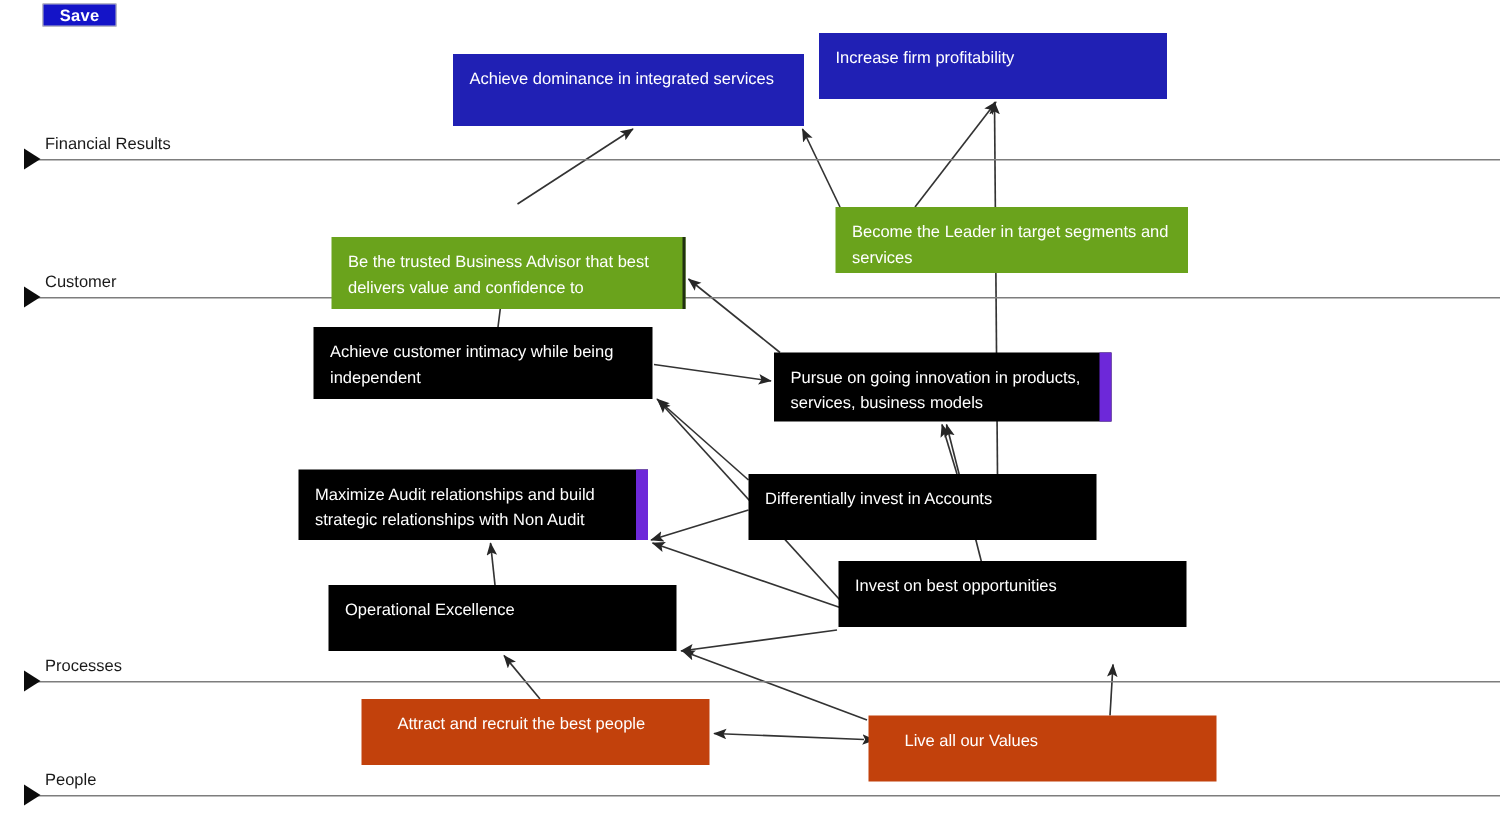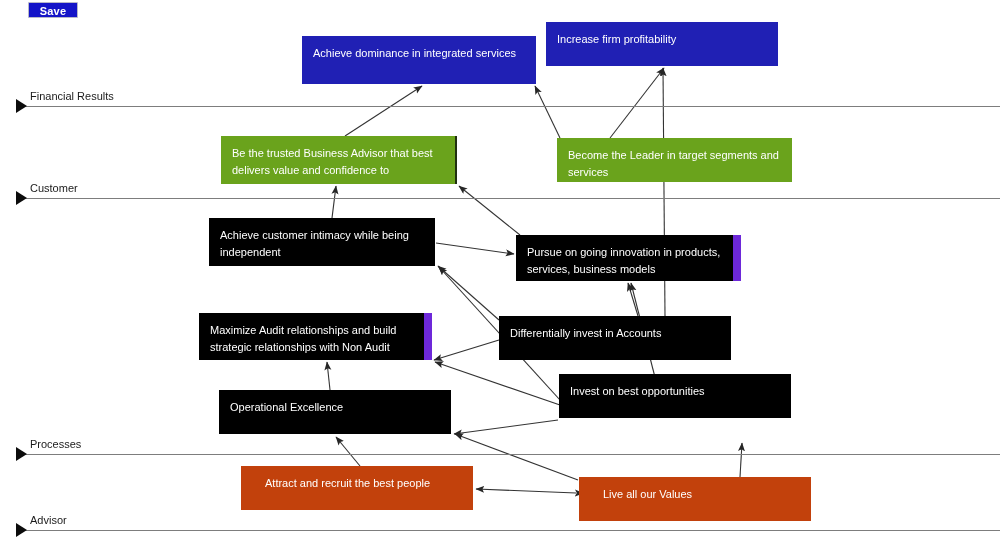--- a/index.html
+++ b/index.html
@@ -111,21 +111,21 @@
     cursor: pointer;
     overflow: hidden;
     white-space: pre-line;
   }
   .node.blue   { background: #2020b4; }
   .node.olive  { background: #6aa31c; }
   .node.green  { background: #000000; }
   .node.red    { background: #c2410c; padding-left: 24px; }
 
   
-  .node.clipped { border-right: 2px solid #203010; }
+  .node.clipped { border-right: 2px solid #203010; margin-top: 22px; }
   .node.clipped-green { border-right: 8px solid #6d28d9; }
 </style>
 </head>
 <body>
 
 <div id="app">
 
   <div id="toolbar">
     <button id="save-button">Save</button>
   </div>
@@ -174,21 +174,21 @@
           <div class="lane-label">Customer</div>
           <div class="lane-rule" style="border-top-color: rgb(125, 125, 125);"></div>
           <div class="lane-marker"></div>
         </div>
         <div class="lane" style="top: 438px;">
           <div class="lane-label">Processes</div>
           <div class="lane-rule" style="border-top-color: rgb(125, 125, 125);"></div>
           <div class="lane-marker"></div>
         </div>
         <div class="lane" style="top: 514px;">
-          <div class="lane-label">Advisor</div>
+          <div class="lane-label">People</div>
           <div class="lane-rule" style="border-top-color: rgb(125, 125, 125);"></div>
           <div class="lane-marker"></div>
         </div>
       </div>
     <div id="node-layer">
         <div class="node blue" style="left: 302px; top: 36px; width: 234px; height: 48px;">Achieve dominance in integrated services</div>
         <div class="node blue" style="left: 546px; top: 22px; width: 232px; height: 44px;">Increase firm profitability</div>
         <div class="node olive clipped" style="left: 221px; top: 136px; width: 236px; height: 48px;">Be the trusted Business Advisor that best delivers value and confidence to</div>
         <div class="node olive" style="left: 557px; top: 138px; width: 235px; height: 44px;">Become the Leader in target segments and services</div>
         <div class="node green" style="left: 209px; top: 218px; width: 226px; height: 48px;">Achieve customer intimacy while being independent</div>

